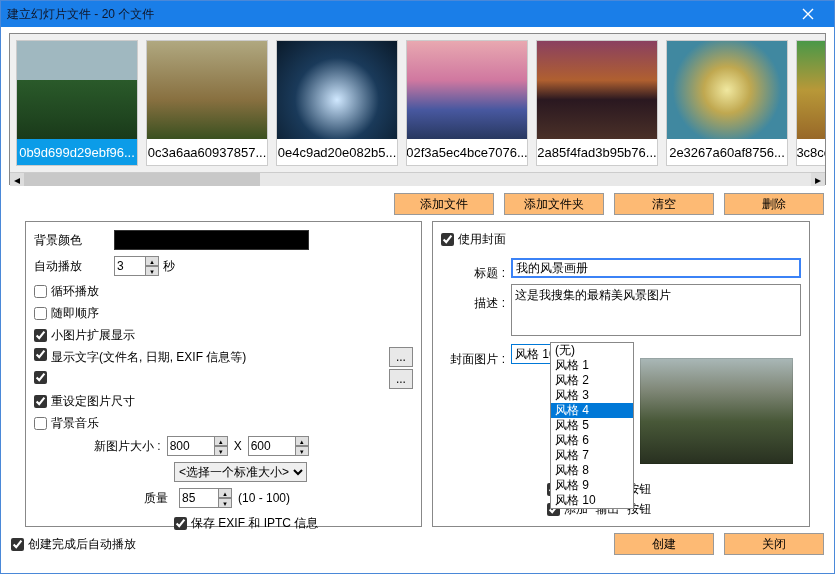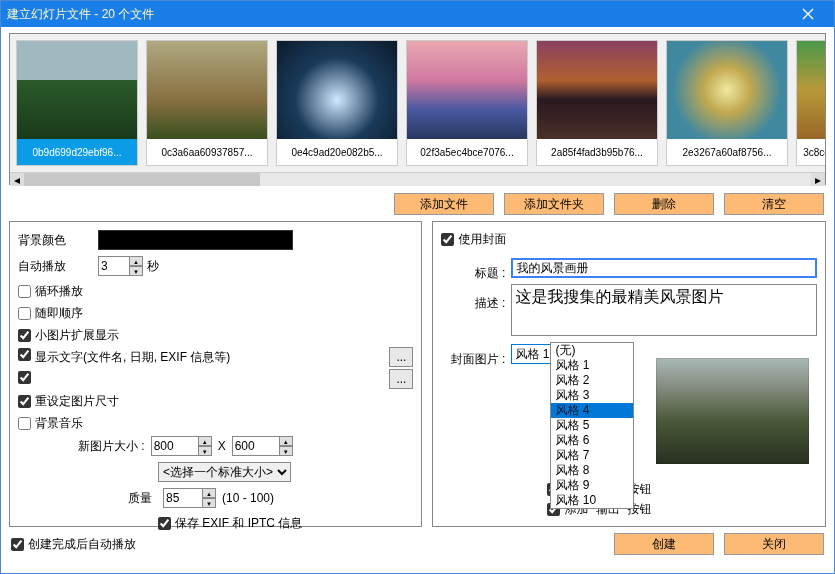--- a/index.html
+++ b/index.html
@@ -1,54 +1,54 @@
 <!DOCTYPE html>
 <html><head>
 <meta charset="utf-8">
 <style>
 * { box-sizing: border-box; margin: 0; padding: 0; font-family: "Microsoft YaHei", "Segoe UI", sans-serif; font-size: 12px; }
 body { background: #fff; width: 835px; height: 574px; overflow: hidden; border: 1px solid #4a88d8; }
-.titlebar { background: #1a7ee8; color: #fef9c3; height: 26px; display: flex; align-items: center; padding: 0 6px; justify-content: space-between; }
+.titlebar { background: #1a7ee8; color: #0f172a; height: 26px; display: flex; align-items: center; padding: 0 6px; justify-content: space-between; }
 .titlebar .close { width: 40px; height: 26px; display: flex; align-items: center; justify-content: center; cursor: pointer; }
 .titlebar .close svg { stroke: #fff; }
 .thumb-panel { border: 1px solid #888; margin: 6px 8px 0 8px; height: 152px; background: #f0f0f0; position: relative; }
 .thumb-strip { display: flex; padding: 6px; gap: 8px; overflow: hidden; height: 138px; }
 .thumb { width: 122px; flex: 0 0 122px; border: 1px solid #ccc; background: #fff; display: flex; flex-direction: column; }
 .thumb.partial { width: 60px; flex: 0 0 60px; }
 .thumb-img { flex: 1; background: #888; position: relative; overflow: hidden; }
-.thumb-label { height: 26px; display: flex; align-items: center; justify-content: center; font-size: 10px; background: #fff; overflow: hidden; white-space: nowrap; text-overflow: ellipsis; padding: 0 2px; }
+.thumb-label { height: 26px; display: flex; align-items: center; justify-content: center; font-size: 13px; background: #fff; overflow: hidden; white-space: nowrap; text-overflow: ellipsis; padding: 0 2px; }
 .thumb.selected .thumb-label { background: #0b9ce8; color: #fff; }
 .hscroll { height: 14px; background: #e8e8e8; display: flex; border-top: 1px solid #ccc; }
 .hscroll .arrow { width: 14px; display: flex; align-items: center; justify-content: center; background: #ddd; cursor: pointer; }
 .hscroll .track { flex: 1; position: relative; }
 .hscroll .grip { position: absolute; left: 0; top: 0; bottom: 0; width: 30%; background: #c8c8c8; cursor: pointer; }
 .toolbar { display: flex; justify-content: flex-end; gap: 10px; padding: 8px 10px 6px 10px; }
 .btn { min-width: 100px; height: 22px; border: 1px solid #999; background: #fdba74; display: flex; align-items: center; justify-content: center; cursor: pointer; }
-.main { display: flex; padding: 0 8px; gap: 10px; align-items: center; }
+.main { display: flex; padding: 0 24px; gap: 10px; align-items: center; }
 .panel { border: 1px solid #888; flex: 1; padding: 6px 8px; height: 306px; position: relative; }
 .row { display: flex; align-items: center; min-height: 24px; margin-bottom: 2px; }
 .label-col { width: 80px; }
 .color-swatch { width: 195px; height: 20px; background: #000; border: 1px solid #333; cursor: pointer; }
 .spin { width: 32px; height: 20px; border: 1px solid #888; padding: 0 2px; }
 .spin-wrap { display: flex; align-items: center; }
 .spin-btns { display: flex; flex-direction: column; margin-left: -1px; }
 .spin-btns div { width: 14px; height: 10px; background: #e0e0e0; border: 1px solid #888; display: flex; align-items: center; justify-content: center; cursor: pointer; font-size: 7px; line-height: 1; }
 input[type=checkbox] { margin-right: 4px; accent-color: #333; }
 .cbrow { display: flex; align-items: center; min-height: 22px; }
 .ell-btn { width: 24px; height: 20px; border: 1px solid #888; background: #e8e8e8; display: flex; align-items: center; justify-content: center; cursor: pointer; }
 .indent2 { padding-left: 60px; }
 .txt { height: 20px; border: 2px solid #3b82f6; padding: 0 3px; }
 .sel { height: 20px; border: 1px solid #888; font-size: 12px; }
 .right-label { width: 70px; text-align: right; padding-right: 6px; margin-top: 11px; }
-.textarea { border: 1px solid #888; font-size: 16px; padding: 2px 3px; resize: none; font-family: inherit; }
+.textarea { border: 1px solid #888; font-size: 12px; padding: 2px 3px; resize: none; font-family: inherit; }
 .cover-dropdown { width: 84px; height: 20px; border: 1px solid #0078d7; background: #fff; display: flex; align-items: center; padding: 0 3px; justify-content: space-between; cursor: pointer; }
 .dd-arrow { color: #555; }
 .dd-list { position: absolute; left: 117px; top: 120px; width: 84px; background: #fff; border: 1px solid #888; z-index: 10; }
 .dd-item { height: 15px; padding: 0 4px; display: flex; align-items: center; cursor: pointer; font-size: 12px; }
-.dd-item.hl { background: #0078d7; color: #0f172a; }
+.dd-item.hl { background: #0078d7; color: #ffffff; }
 .preview { width: 165px; height: 118px; position: absolute; right: 10px; top: 130px; background: #777; }
 .footer { display: flex; align-items: center; padding: 6px 10px 0 10px; justify-content: space-between; }
 .footer .btns { display: flex; gap: 10px; }
 
 .t1 { background: linear-gradient(180deg,#a0b8c0 0%,#a0b8c0 40%,#2a5a2a 40%,#1a3a1a 100%); }
 .t2 { background: linear-gradient(180deg,#b0a880 0%,#887040 60%,#3a5020 100%); }
 .t3 { background: radial-gradient(circle at 50% 60%,#d0e8ff 0%,#1a3a5a 50%,#0a1a2a 100%); }
 .t4 { background: linear-gradient(180deg,#e8a8b0 0%,#d078a0 40%,#4858a0 70%,#283860 100%); }
 .t5 { background: linear-gradient(180deg,#8a4060 0%,#b06030 40%,#2a1820 60%,#4a3028 100%); }
 .t6 { background: radial-gradient(circle at 50% 50%,#f0e8a0 0%,#c0a850 30%,#4088a0 70%); }
@@ -103,22 +103,22 @@
     <div class="track">
         <div class="grip"></div>
       </div>
     <div class="arrow">▸</div>
   </div>
 </div>
 
 <div class="toolbar">
   <div class="btn">添加文件</div>
   <div class="btn">添加文件夹</div>
+  <div class="btn">清空</div>
   <div class="btn">删除</div>
-  <div class="btn">清空</div>
 </div>
 
 <div class="main">
   <div class="panel">
     <div class="row">
       <span class="label-col">背景颜色</span>
       <div class="color-swatch"></div>
     </div>
     <div class="row">
       <span class="label-col">自动播放</span>

